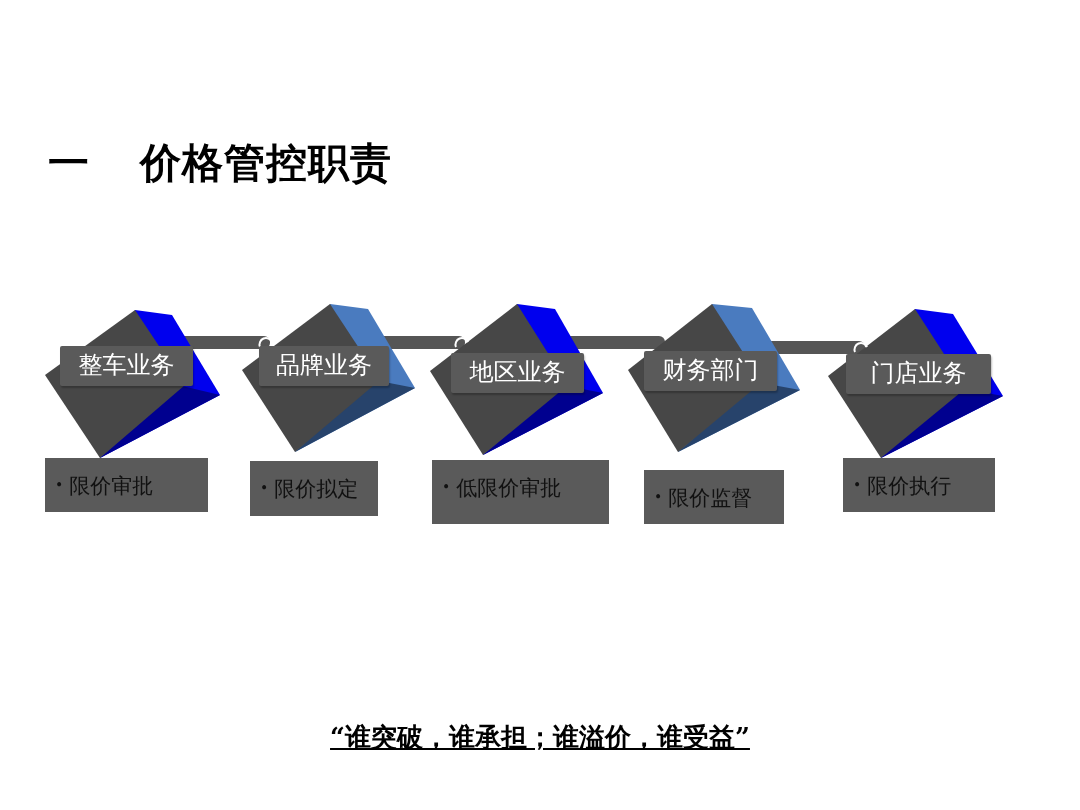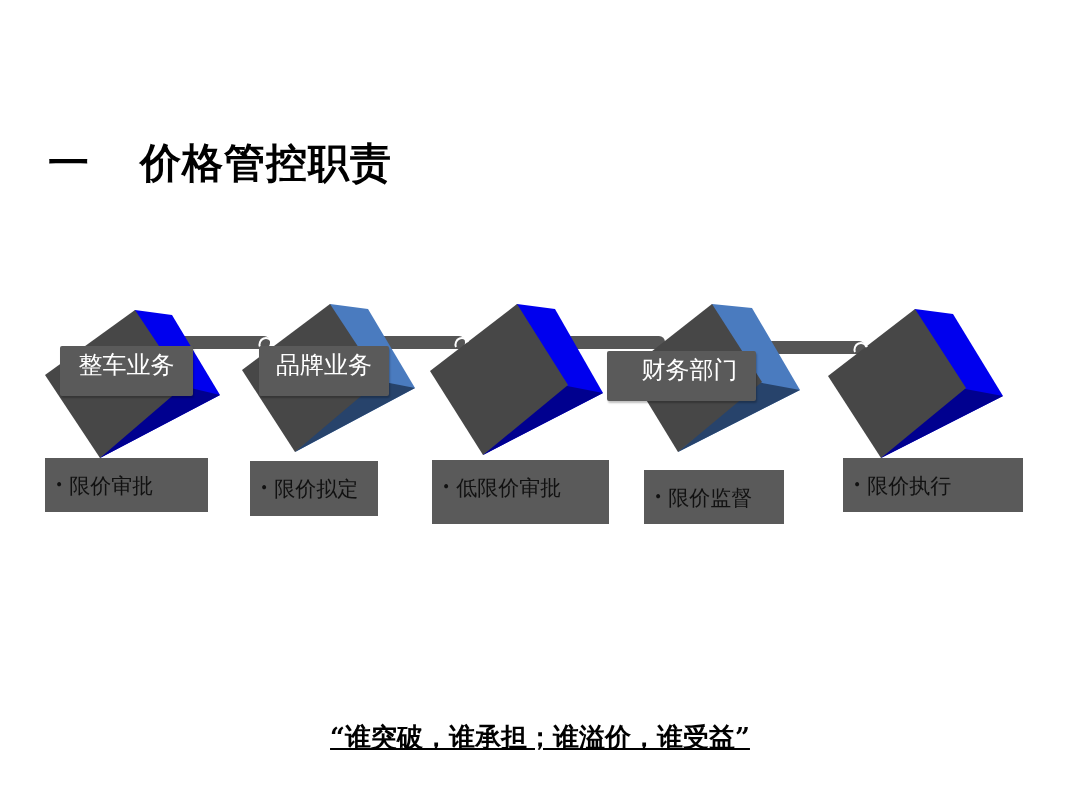--- a/index.html
+++ b/index.html
@@ -10,21 +10,21 @@
   }
   .title {
     position: absolute; top: 136px; left: 48px;
     font-size: 41px; color: #000; font-weight: bold; letter-spacing: 1px;
     font-family: "DejaVu Serif", serif;
   }
   .title .num { display: inline-block; width: 92px; }
   .diagram { position: absolute; left: 0; top: 0; width: 1080px; height: 810px; }
   .diagram svg { position: absolute; left: 0; top: 0; }
   .label-box {
-    position: absolute; height: 50px; background: #5a5a5a;
+    position: absolute; height: 40px; background: #5a5a5a;
     color: #ffffff; font-size: 24px; line-height: 38px; text-align: center;
     box-shadow: 1px 2px 2px rgba(0,0,0,0.25);
     font-family: "DejaVu Sans", sans-serif;
     border-radius: 2px;
   }
   .desc-box {
     position: absolute; background: #5a5a5a; color: #111111;
     font-size: 21px; line-height: 54px; padding-left: 10px; box-sizing: border-box;
     font-family: "DejaVu Serif", serif;
   }
@@ -89,34 +89,40 @@
       <path d="M855,352 A6,6 0 0 1 867,347"></path>
     </g>
   </svg>
 
   <div class="label-box" style="left:60px; top:346px; width:133px;">
     <span>整车业务</span>
   </div>
   <div class="label-box" style="left:259px; top:346px; width:130px;">
     <span>品牌业务</span>
   </div>
-  <div class="label-box" style="left:607px; top:351px; width:133px;padding-left:16px;">
+  <div class="label-box" style="left:451px; top:353px; width:133px;">
+    <span>地区业务</span>
+  </div>
+  <div class="label-box" style="left:644px; top:351px; width:133px;">
     <span>财务部门</span>
+  </div>
+  <div class="label-box" style="left:846px; top:354px; width:145px;">
+    <span>门店业务</span>
   </div>
 
   <div class="desc-box" style="left:45px; top:458px; width:163px; height:54px;">
     <span class="bullet">•</span><span>限价审批</span>
   </div>
   <div class="desc-box" style="left:250px; top:461px; width:128px; height:55px;">
     <span class="bullet">•</span><span>限价拟定</span>
   </div>
   <div class="desc-box" style="left:432px; top:460px; width:177px; height:64px;">
     <span class="bullet">•</span><span>低限价审批</span>
   </div>
   <div class="desc-box" style="left:644px; top:458px; width:140px; height:54px;margin-top:12px;">
     <span class="bullet">•</span><span>限价监督</span>
   </div>
-  <div class="desc-box" style="left:843px; top:458px; width:180px; height:54px;">
+  <div class="desc-box" style="left:843px; top:458px; width:152px; height:54px;">
     <span class="bullet">•</span><span>限价执行</span>
   </div>
 </div>
 
 <div class="quote">“谁突破，谁承担；谁溢价，谁受益”</div>
 
 </body></html>

